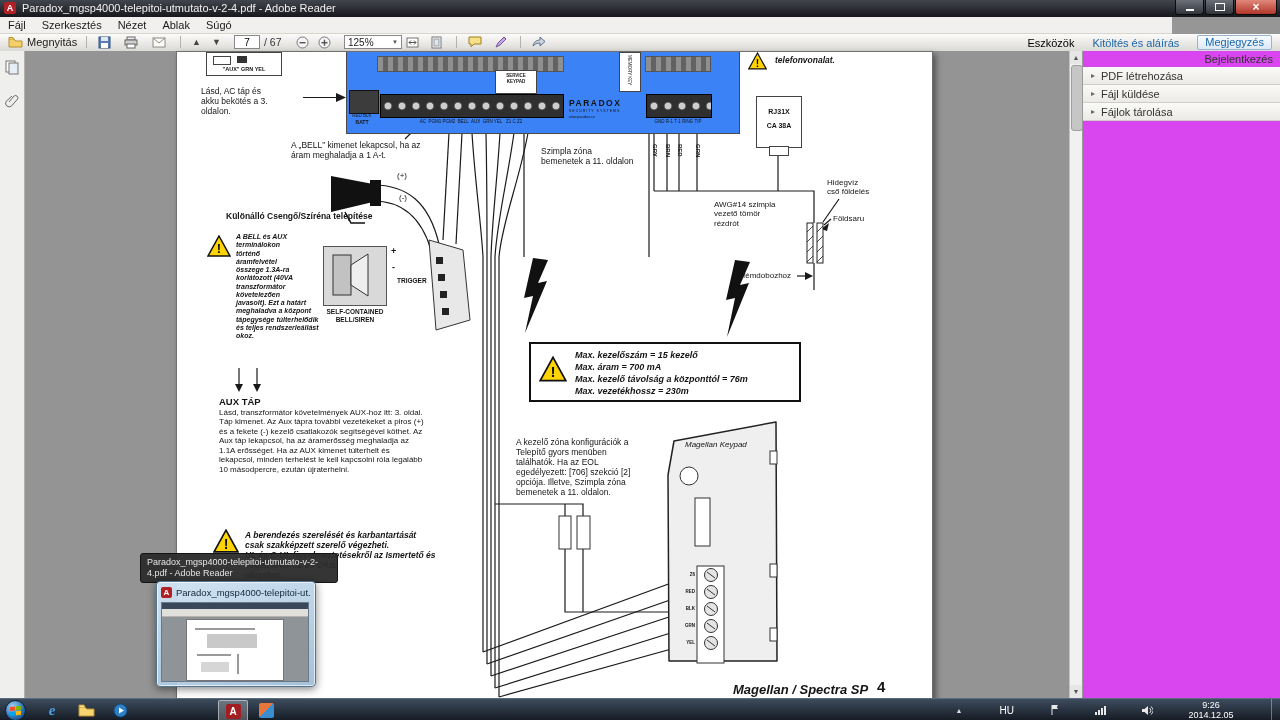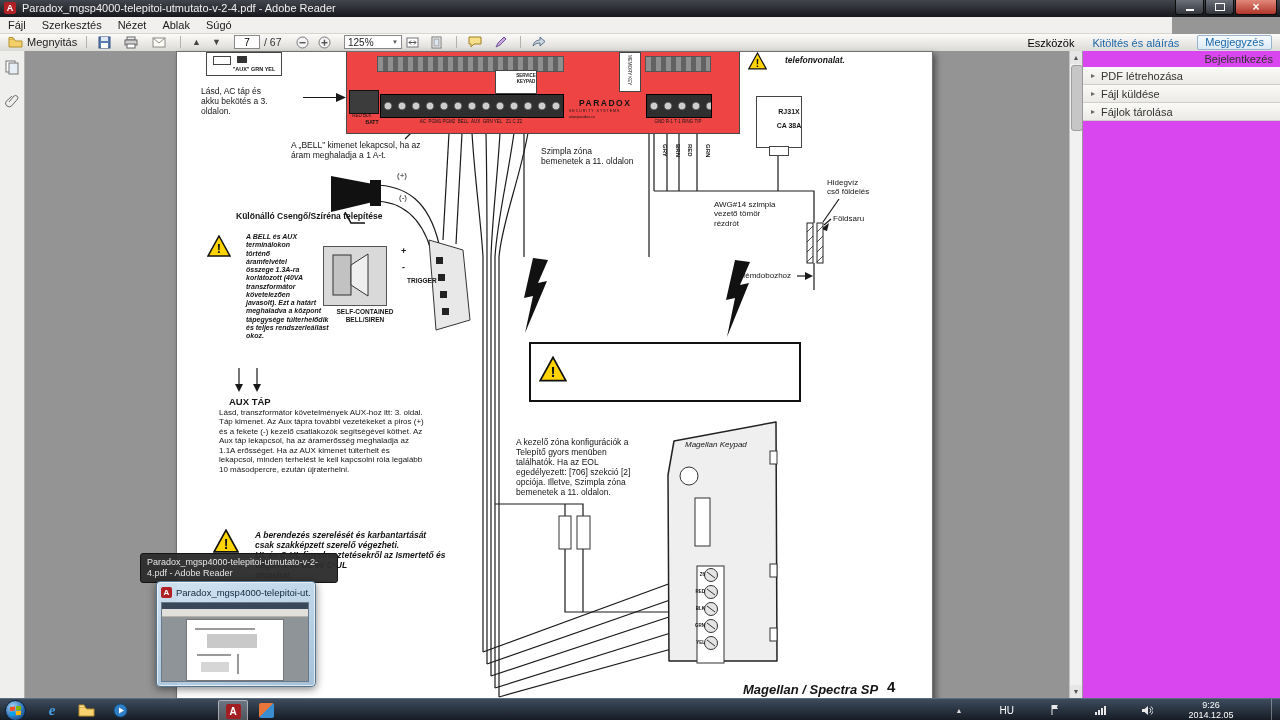--- a/index.html
+++ b/index.html
@@ -51,26 +51,26 @@
     border-left:1px solid #9a9a9a;}
   .signin{position:absolute;right:8px;top:2px;font-size:11px;color:#333;}
   .rp-row{position:absolute;left:0;width:198px;height:17px;border-bottom:1px solid #cfcdc9;
     background:linear-gradient(#fafaf8,#eceae6);font-size:11px;color:#333;
     display:flex;align-items:center;}
   .rp-row .arr{color:#666;font-size:8px;margin:0 6px 0 8px;}
   
   .pdf-page{position:absolute;left:176px;top:51px;width:755px;height:647px;background:#fff;
     border:1px solid #6f6f6f;box-shadow:3px 3px 6px rgba(0,0,0,.45);overflow:hidden;}
   .t{position:absolute;font-size:8px;line-height:1.18;color:#141414;white-space:pre-line;}
-  .b{font-weight:bold;margin-left:10px;} .i{font-style:italic;} .c{text-align:center;} .r{text-align:right;}
+  .b{font-weight:bold;} .i{font-style:italic;} .c{text-align:center;} .r{text-align:right;}
   .vt{writing-mode:vertical-rl;text-orientation:sideways;}
   svg.overlay{position:absolute;left:0;top:0;pointer-events:none;}
   .warnwrap{position:absolute;}
   
-  .pcb{position:absolute;left:169px;top:0;width:392px;height:81px;background:#ef4444;
+  .pcb{position:absolute;left:169px;top:0;width:392px;height:81px;background:#3b82f6;
     border:1px solid #4a4a4a;border-top:none;}
   .tstrip{position:absolute;background-color:#2f2f2f;border:1px solid #000;
     background-image:radial-gradient(circle at 7px 11px,#ccc 3px,#666 3.6px,rgba(0,0,0,0) 4.6px);
     background-size:14px 22px;background-repeat:repeat-x;}
   .ministrip{position:absolute;border:1px solid #555;
     background:repeating-linear-gradient(90deg,#8f8f8f 0 5px,#626262 5px 10px);}
   .whitebox{position:absolute;background:#fff;border:1px solid #444;}
   
   .maxbox{position:absolute;left:352px;top:290px;width:268px;height:56px;border:2px solid #111;background:#fff;}
   
@@ -444,20 +444,24 @@
     <div class="t" style="left:656px;top:162px;font-size:8px;">Földsaru</div>
     <div class="t" style="left:566px;top:219px;font-size:8px;">fémdobozhoz</div>
 
     <div class="maxbox">
       <div class="warnwrap" style="left:8px;top:12px;">
         <svg width="28" height="26" viewBox="0 0 24 22">
             <path d="M12 1 L23 21 L1 21 Z" fill="#ffd400" stroke="#111" stroke-width="1.5"></path>
             <text x="12" y="18" text-anchor="middle" font-size="13" font-weight="bold" fill="#111">!</text>
           </svg>
       </div>
+      <div class="t b i" style="left:44px;top:5px;width:218px;font-size:9px;line-height:12px;">Max. kezelőszám = 15 kezelő
+Max. áram = 700 mA
+Max. kezelő távolság a központtól = 76m
+Max. vezetékhossz = 230m</div>
     </div>
 
     <div class="t b" style="left:42px;top:344px;font-size:9.5px;">AUX TÁP</div>
     <div class="t" style="left:42px;top:356px;width:246px;font-size:8px;">Lásd, transzformátor követelmények AUX-hoz itt: 3. oldal.
 Táp kimenet. Az Aux tápra további vezetékeket a piros (+)
 és a fekete (-) kezelő csatlakozók segítségével köthet. Az
 Aux táp lekapcsol, ha az áramerősség meghaladja az
 1.1A erősséget. Ha az AUX kimenet túlterhelt és
 lekapcsol, minden terhelést le kell kapcsolni róla legalább
 10 másodpercre, ezután újraterhelni.</div>

